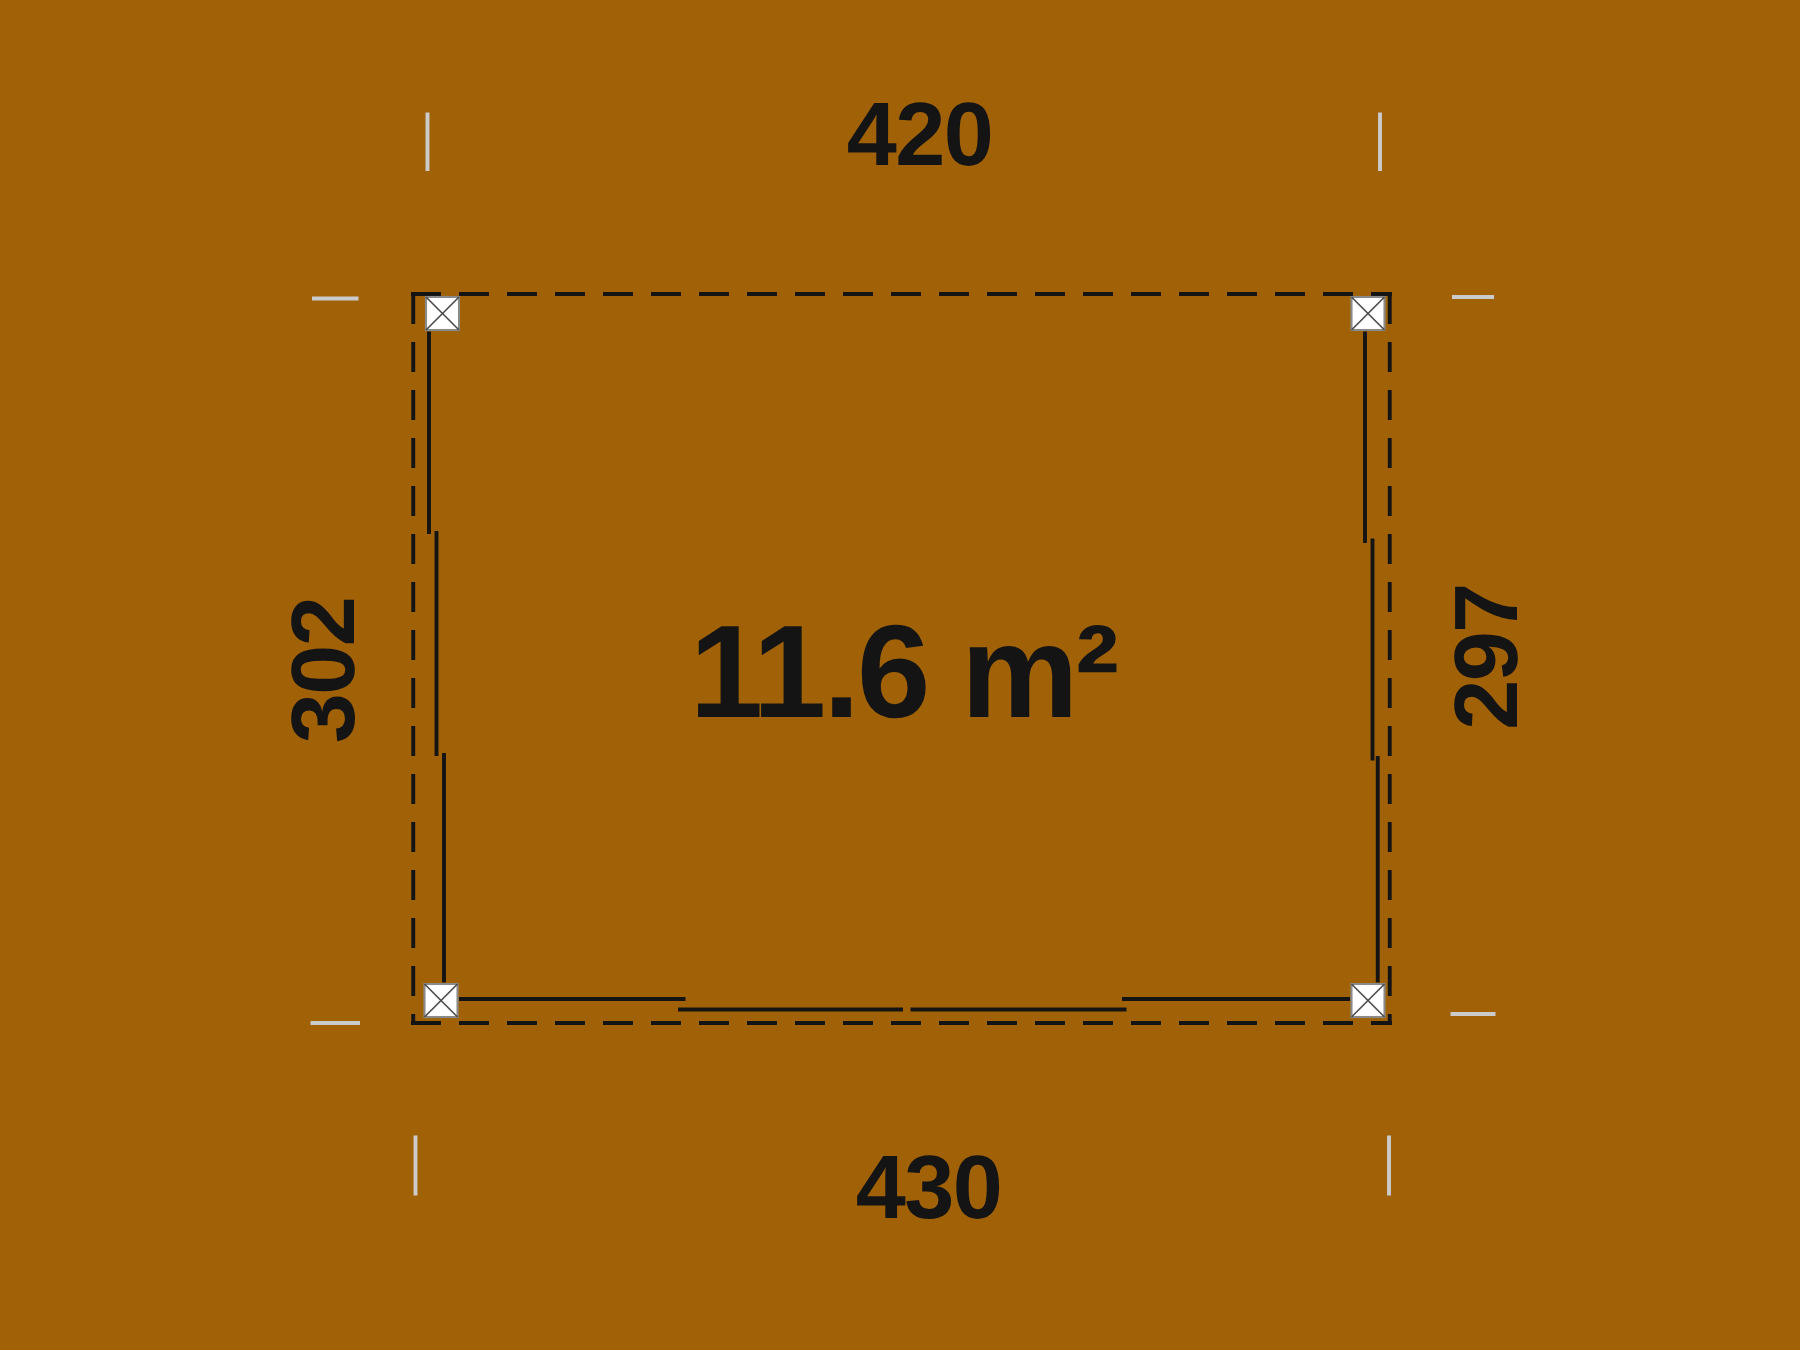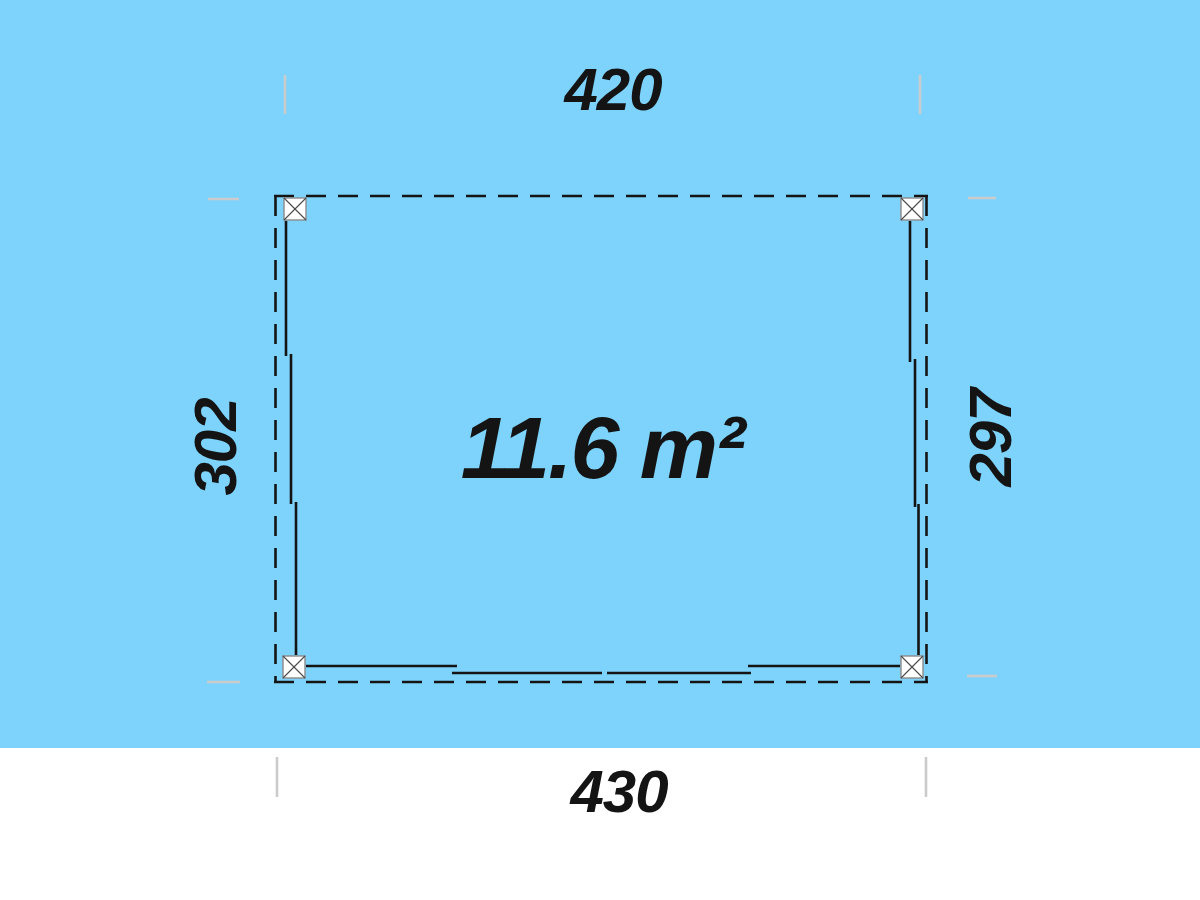--- a/index.html
+++ b/index.html
@@ -6,24 +6,23 @@
     margin: 0;
     padding: 0;
     background: #ffffff;
     width: 1200px;
     height: 900px;
     overflow: hidden;
   }
   .plan-wrap {
     position: relative;
     width: 1200px;
-    height: 748px;
-    background: #7dd3fc;
+    height: 900px;
+    background: #a16207;
     font-family: "Liberation Sans", sans-serif;
-    font-style: italic;
   }
   svg { display: block; }
   .outline {
     stroke: #141414;
     stroke-width: 2.6;
     stroke-dasharray: 20 12;
     fill: none;
   }
   .wall {
     stroke: #141414;

